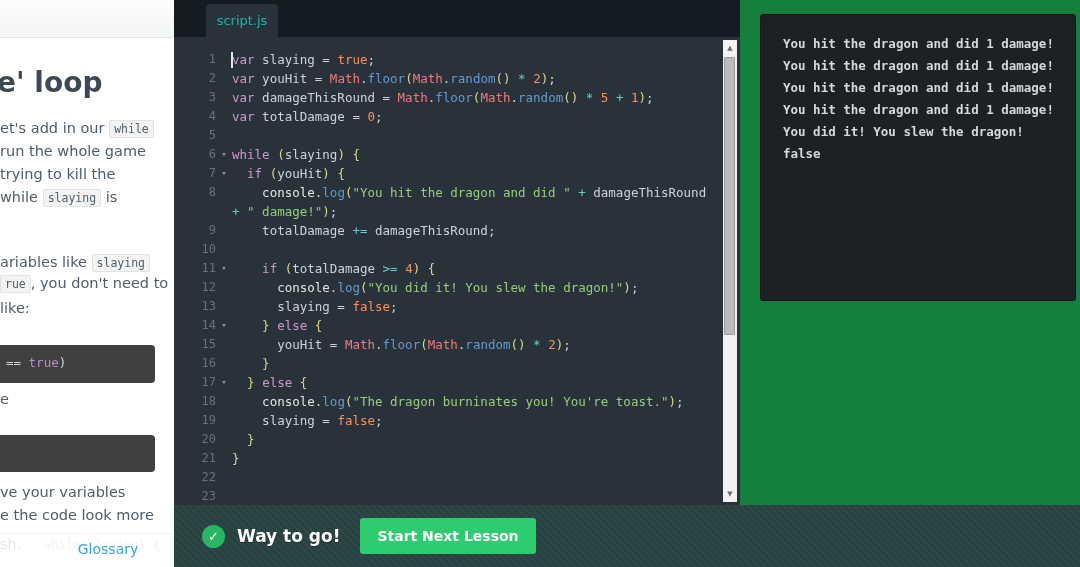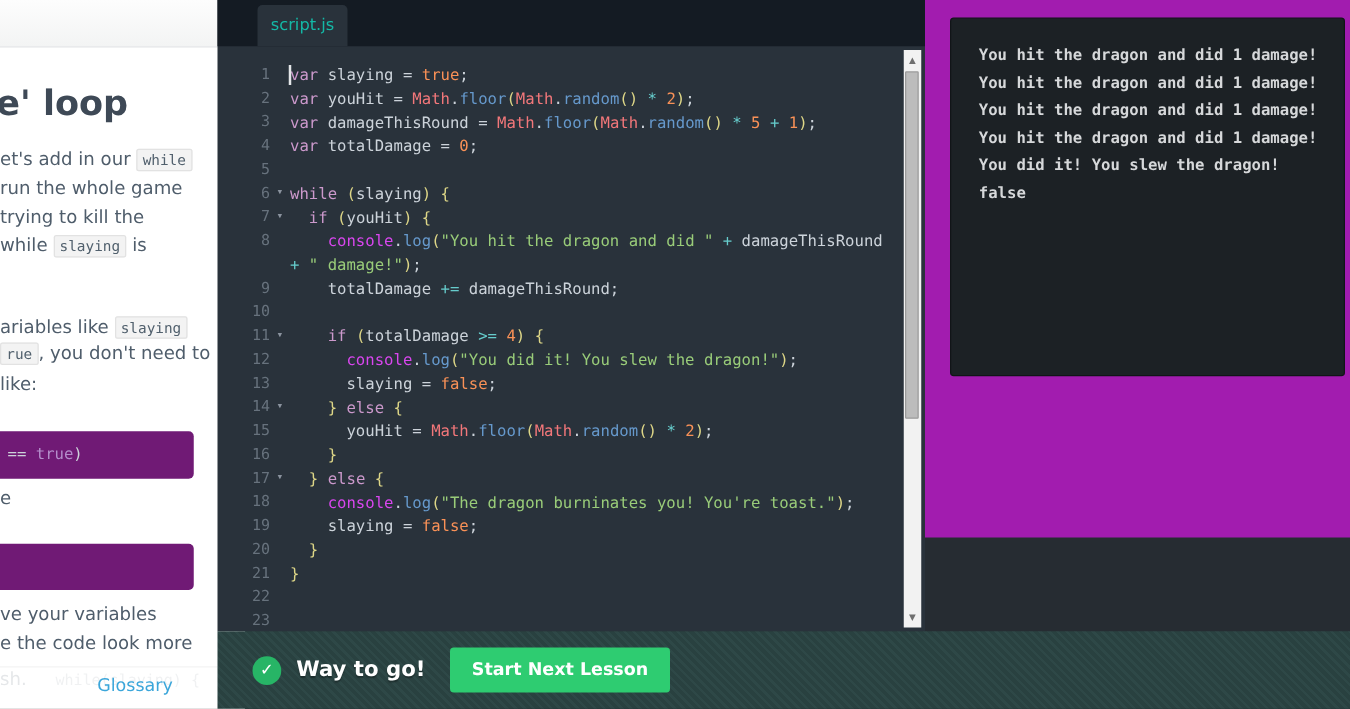--- a/index.html
+++ b/index.html
@@ -7,55 +7,55 @@
 
   
   .sidebar { position:absolute; left:0; top:0; width:196px; height:567px; background:#ffffff; overflow:hidden; }
   .sb-top { position:absolute; left:0; top:0; right:0; height:38px; background:linear-gradient(#fdfdfd,#f3f4f4); border-bottom:1px solid #e2e4e6; }
   .sb-scroll-track { position:absolute; right:0; top:39px; bottom:0; width:5px; background:#f1f1f1; border-left:1px solid #e3e3e3; }
   .sb-title { position:absolute; left:-3px; top:66px; font-size:28px; font-weight:bold; color:#3e4956; white-space:nowrap; }
   .sb-line { position:absolute; left:0; white-space:nowrap; font-size:14.5px; color:#4f5d6b; }
   .sb-t { }
   .sb-chip { font-family:"DejaVu Sans Mono", monospace; font-size:11.5px; background:#f3f3f3; border:1px solid #e2e2e2; border-radius:2px; padding:1px 4px; color:#51606d; }
   .sb-ghost { font-family:"DejaVu Sans Mono", monospace; font-size:12px; color:#97a0a8; margin-left:23px; }
-  .sb-codeblock { position:absolute; left:0; width:155px; background:#701a75; border-radius:0 4px 4px 0; overflow:hidden; }
+  .sb-codeblock { position:absolute; left:0; width:155px; background:#404040; border-radius:0 4px 4px 0; overflow:hidden; }
   .cb-text { display:block; font-family:"DejaVu Sans Mono", monospace; font-size:12.5px; padding:10px 0 0 6px; white-space:pre; }
   .sb-footer { position:absolute; left:0; right:0; bottom:0; height:34px; background:rgba(255,255,255,0.85); border-top:1px solid rgba(0,0,0,0.05); text-align:center;padding-left:20px; }
   .glossary { display:inline-block; margin-top:7px; color:#3ba6da; font-size:14px; text-decoration:none; cursor:pointer; }
 
   
   .editor { position:absolute; left:174px; top:0; width:566px; height:505px; background:#29323b; }
   .tabbar { position:absolute; left:0; top:0; right:0; height:37px; background:#141b23; }
   .tab { position:absolute; left:32px; top:4px; width:72px; height:33px; background:#29323b; border-radius:4px 4px 0 0; color:#14b8a6; font-size:13px; text-align:center; line-height:33px; cursor:pointer; }
   .code-area { position:absolute; left:0; top:37px; right:0; bottom:0; overflow:hidden; }
   .code-rows { padding-top:13px; }
   .crow { display:flex; height:19px; line-height:19px; font-family:"DejaVu Sans Mono", monospace; font-size:12.5px; white-space:pre; }
   .ln { width:42px; text-align:right; color:#67727d; font-size:12px; flex:none; }
   .fold { width:16px; text-align:center; color:#8a939e; font-size:9px; flex:none; }
   .ctext { flex:none; white-space:pre; color:#ccd3da; }
   .tk-kw  { color:#cc99cc; }
   .tk-pl  { color:#ccd3da; }
   .tk-num { color:#f99157; }
   .tk-str { color:#99cc79; }
   .tk-sup { color:#f2777a; }
   .tk-fn  { color:#6699cc; }
-  .tk-con { color:#d946ef; }
+  .tk-con { color:#e5e5e5; }
   .tk-op  { color:#66cccc; }
   .tk-par { color:#ddd687; }
   .tk-kwp { color:#b48ecb; }
   .cursor { position:absolute; left:57px; top:15px; width:1.5px; height:16px; background:#e3e6e8; }
 
   
   .vscrollbar { position:absolute; top:3px; right:3px; width:14px; height:462px; background:#f2f2f2; cursor:default; }
   .vsb-arrow { position:absolute; left:0; width:100%; text-align:center; font-size:7px; color:#6f6f6f; line-height:12px; }
   .vsb-up { top:2px; } .vsb-down { bottom:2px; }
   .vsb-thumb { position:absolute; left:1px; top:17px; width:11px; height:278px; background:#bcbcbc; border:1px solid #9a9a9a; border-radius:1px; }
 
   
-  .right-panel { position:absolute; left:740px; top:0; width:340px; height:430px; background:#a21caf; }
+  .right-panel { position:absolute; left:740px; top:0; width:340px; height:505px; background:#15803d; }
   .console-box { position:absolute; left:20px; top:14px; right:4px; height:287px; background:#1c2125; border:1px solid #111518; border-radius:3px; padding:18px 0 0 22px; overflow:hidden; }
   .cline { font-family:"DejaVu Sans Mono", monospace; font-weight:bold; font-size:12.5px; color:#d6d8da; line-height:22px; white-space:pre; }
 
   
   .bottom-bar { position:absolute; left:174px; top:505px; width:906px; height:62px;
     background:repeating-linear-gradient(45deg,#294140 0px,#294140 3px,#2e4847 3px,#2e4847 5px);
     display:flex; align-items:center; }
   .check { flex:none; margin-left:28px; width:23px; height:23px; border-radius:50%; background:#27b566; color:#ffffff; text-align:center; line-height:23px; font-size:13px; font-weight:bold; }
   .way { margin-left:12px; color:#ffffff; font-weight:bold; font-size:17px; text-shadow:0 1px 1px rgba(0,0,0,0.3); }
   .next-btn { margin-left:20px; background:#2ecc71; color:#ffffff; border:none; border-radius:3px; font-weight:bold; font-size:14px; padding:10px 17px; font-family:"DejaVu Sans", sans-serif; cursor:pointer; }

